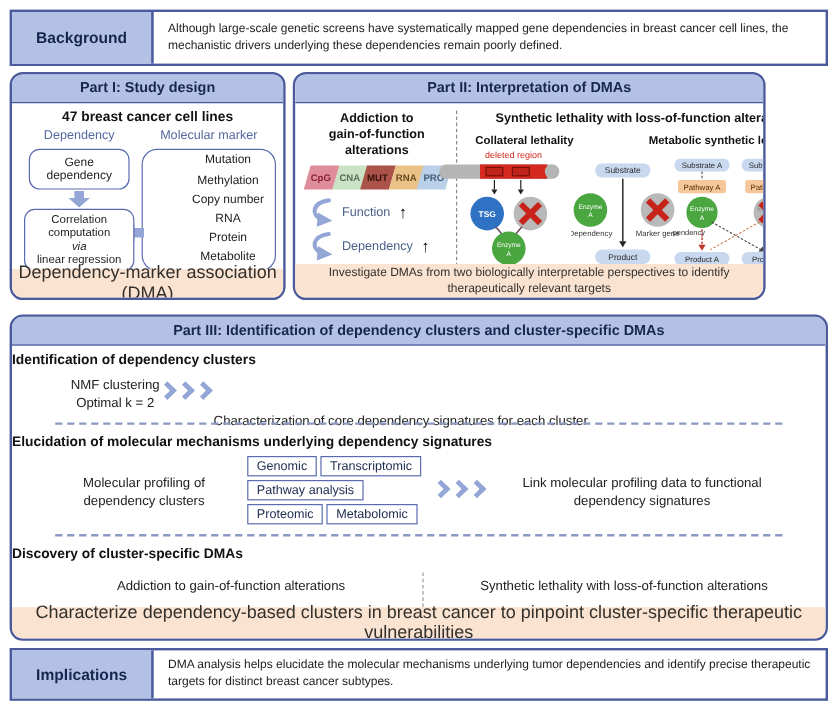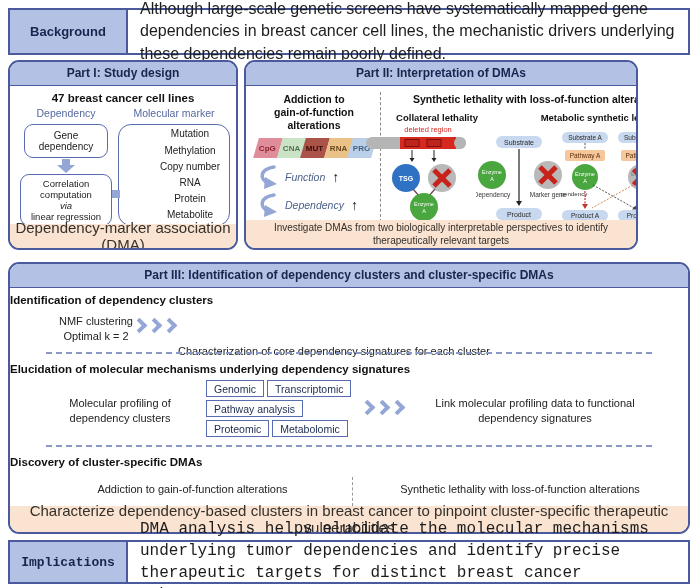--- a/index.html
+++ b/index.html
@@ -5,21 +5,21 @@
   * { margin:0; padding:0; box-sizing:border-box; }
   body { background:#fff; font-family:"Liberation Sans", sans-serif; }
   #page { position:relative; width:700px; height:588px; background:#fff; overflow:hidden; }
 
   
   .info-box { position:absolute; display:flex; border:2px solid #4a5a9c; background:#fff; }
   .info-label { width:118px; flex:0 0 118px; background:#b3c1e4; border-right:2px solid #4a5a9c;
                 display:flex; align-items:center; justify-content:center;
                 font-weight:bold; font-size:13px; color:#16264e; }
   .info-text { flex:1; display:flex; align-items:center; padding:3px 12px;
-               font-size:16px; line-height:1.38; color:#1c1c1c; }
+               font-size:10px; line-height:1.38; color:#1c1c1c; }
 
   
   .panel { position:absolute; border:2px solid #4a5a9c; border-radius:11px; background:#fff; overflow:hidden; }
   .panel-header { position:absolute; left:0; right:0; top:0; height:24px; background:#b3c1e4;
                   border-bottom:1.5px solid #4a5a9c; text-align:center; line-height:23px;
                   font-weight:bold; font-size:12px; color:#16264e; }
   .panel-footer { position:absolute; left:0; right:0; bottom:0; background:#fae3d1;
                   display:flex; align-items:center; justify-content:center; text-align:center;
                   font-size:15px; color:#33302c; }
 
@@ -46,21 +46,21 @@
   #band { position:absolute; left:10px; top:76px; width:118px; height:20px; display:flex; }
   .seg { flex:1; transform:skewX(-16deg); display:flex; align-items:center; justify-content:center; }
   .seg span { transform:skewX(16deg); font-size:8px; font-weight:bold; }
   .seg0 { background:#e08d9b; } .seg0 span { color:#8b2232; }
   .seg1 { background:#c9e3c4; } .seg1 span { color:#5c6e57; }
   .seg2 { background:#ab5348; } .seg2 span { color:#33100a; }
   .seg3 { background:#eac288; } .seg3 span { color:#6b4a20; }
   .seg4 { background:#b9d0e8; } .seg4 span { color:#44607e; }
   .gain-row { position:absolute; left:10px; width:126px; height:26px;
               display:flex; align-items:center; gap:7px; }
-  .gain-label { font-size:10.5px; color:#4a5f87;font-style:italic; }
+  .gain-label { font-size:10.5px; color:#4a5f87; }
   .uparr { font-size:14px; font-weight:bold; color:#111; line-height:1; }
   #p2-vdash { position:absolute; left:134px; top:30px; height:130px; border-left:1.5px dashed #8a8a8a; }
   #loss-heading { position:absolute; left:140px; top:31px; width:306px; text-align:center;
                   font-weight:bold; font-size:10.5px; color:#111; }
   .subheading { position:absolute; top:50px; text-align:center; font-weight:bold; font-size:9.5px; color:#111; }
   #collateral-heading { left:138px; width:106px; }
   #metabolic-heading { left:278px; width:160px; }
   .mini-svg { position:absolute; }
   #p2-footer { height:28px; font-size:10px; line-height:1.3; padding:2px 18px; }
   #p2-footer div { max-width:410px; }
@@ -81,21 +81,21 @@
   #omics-grid { position:absolute; left:196px; top:116px; display:flex; flex-direction:column; gap:3px; align-items:flex-start; }
   .omics-row { display:flex; gap:3px; justify-content:center; }
   .omics-box { border:1.5px solid #5a6cb0; background:#fff; padding:1.5px 7px;
                font-size:10.5px; color:#1c2a4e; white-space:nowrap; }
   #link-text { position:absolute; left:392px; top:132px; width:266px; text-align:center; line-height:15px; }
   #s3-left  { position:absolute; left:30px; top:219px; width:305px; text-align:center; }
   #s3-right { position:absolute; left:352px; top:219px; width:316px; text-align:center; }
   #s3-vdash { position:absolute; left:342px; top:213px; height:29px; border-left:1.5px dashed #999; }
   #p3-footer { height:26px; }
 
-  #impl-box { left:8px; top:540px; width:682px; height:44px;font-family:Liberation Mono, monospace; }
+  #impl-box { left:8px; top:540px; width:682px; height:44px; }
   #bg-box { left:8px; top:8px; width:682px; height:47px; }
 
   
   svg text { font-family:"Liberation Sans", sans-serif; }
 </style>
 </head>
 <body>
 
 <div id="page">
 

